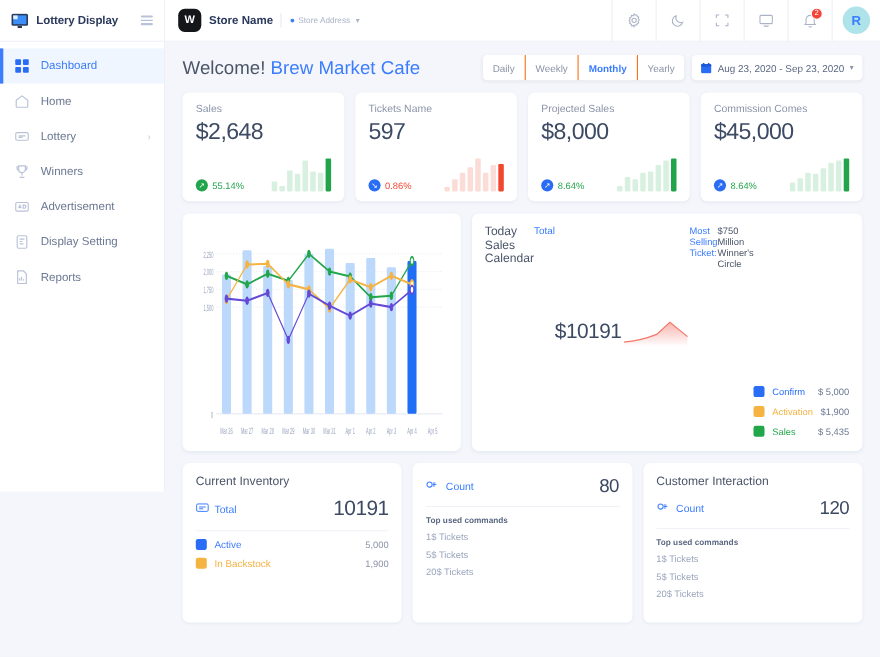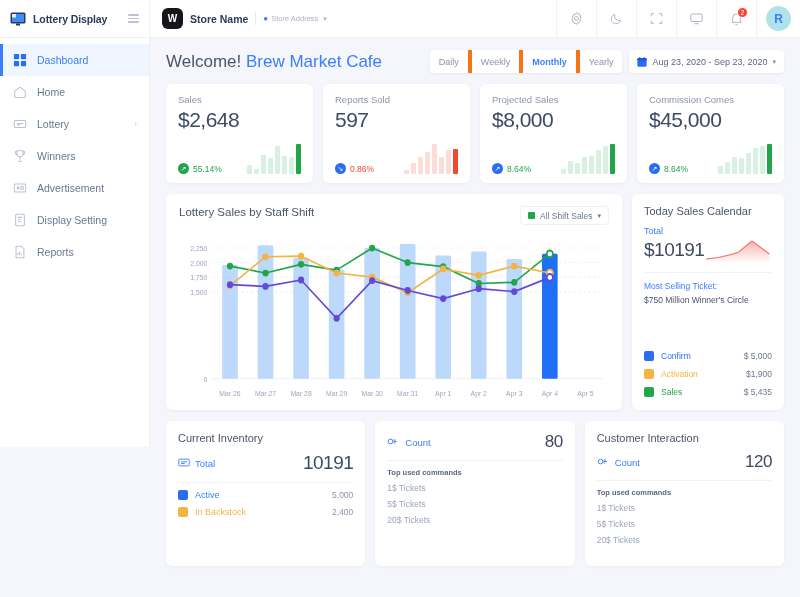--- a/index.html
+++ b/index.html
@@ -90,21 +90,21 @@
   .welcome-row { display: flex; align-items: center; margin-bottom: 11px; }
   .welcome-title { font-size: 17px; color: #4a5568; font-weight: normal; }
   .welcome-title b { color: #3b7dfd; font-weight: normal; }
   .welcome-right { margin-left: auto; display: flex; align-items: center; gap: 7px; }
   .seg {
     display: flex; background: #fff; border-radius: 4px;
     box-shadow: 0 1px 3px rgba(40,60,120,.07); height: 23px; overflow: hidden;
   }
   .seg-item {
     padding: 0 9px; display: flex; align-items: center; font-size: 9px;
-    color: #8a94a8; cursor: pointer; border-right: 4px solid #f97316;
+    color: #8a94a8; cursor: pointer; border-right: 1px solid #f97316;
   }
   .seg-item:last-child { border-right: none; }
   .seg-item.active { color: #3b7dfd; font-weight: bold; }
   .daterange {
     display: flex; align-items: center; gap: 5px; background: #fff;
     border-radius: 4px; height: 23px; padding: 0 8px; font-size: 9px; color: #5a6781;
     box-shadow: 0 1px 3px rgba(40,60,120,.07); cursor: pointer;
   }
   .cal-ico { color: #3b7dfd; display: flex; }
 
@@ -140,21 +140,21 @@
     border: 1px solid #edf0f5; border-radius: 4px; height: 19px; padding: 0 7px;
     font-size: 8.5px; color: #6b7892; cursor: pointer; background: #fff;
   }
   .sq { width: 7px; height: 7px; border-radius: 1px; display:inline-block; }
   .plot { flex: 1; position: relative; margin-top: 8px; }
   .plot svg { display: block; width: 100%; height: 100%; }
 
   .calendar-card {
     flex: 0 0 152px; background: #fff; border-radius: 6px; padding: 11px 12px;
     box-shadow: 0 1px 3px rgba(40,60,120,.06); height: 216px;
-    display: flex; flex-direction: column;
+    display: flex; 
   }
   .cal-title { font-size: 11px; color: #4a5568; margin-bottom: 9px; }
   .cal-total-lbl { font-size: 9px; color: #3b7dfd; margin-bottom: 1px; }
   .cal-total-row { display: flex; align-items: center; }
   .cal-total { font-size: 19px; color: #3d4a63; letter-spacing: -0.5px; }
   .cal-spark { margin-left: 2px; flex: 1; height: 26px; }
   .cal-divider { height: 1px; background: #f0f2f7; margin: 9px 0 8px; }
   .cal-mst { font-size: 8.5px; color: #3b7dfd; margin-bottom: 4px; }
   .cal-ticket { font-size: 8.5px; color: #4a5568; }
   .legend-list { margin-top: auto; display: flex; flex-direction: column; gap: 8px; padding-bottom: 2px; }
@@ -374,21 +374,21 @@
               <i style="height: 16.4516px; background: rgb(216, 240, 224);"></i>
               <i style="height: 28.0645px; background: rgb(216, 240, 224);"></i>
               <i style="height: 18.3871px; background: rgb(216, 240, 224);"></i>
               <i style="height: 17.4194px; background: rgb(216, 240, 224);"></i>
               <i style="height: 30px; background: rgb(34, 164, 75);"></i>
             </div>
         </div>
       </div>
 
       <div class="stat-card">
-        <div class="stat-label">Reports Sold</div>
+        <div class="stat-label">Tickets Name</div>
         <div class="stat-value">597</div>
         <div class="stat-bottom">
           <div class="trend">
             <span class="dot" style="background:#2a6df5;">↘</span>
             <span style="color:#f0472e;">0.86%</span>
           </div>
           <div class="spark">
               <i style="height: 3.57143px; background: rgb(251, 220, 215);"></i>
               <i style="height: 10.7143px; background: rgb(251, 220, 215);"></i>
               <i style="height: 17.1429px; background: rgb(251, 220, 215);"></i>
@@ -439,28 +439,20 @@
               <i style="height: 26.1538px; background: rgb(216, 240, 224);"></i>
               <i style="height: 27.6923px; background: rgb(216, 240, 224);"></i>
               <i style="height: 30px; background: rgb(34, 164, 75);"></i>
             </div>
         </div>
       </div>
     </div>
 
     <div class="chart-row">
       <div class="chart-card">
-        <div class="chart-head">
-          <div class="chart-title">Lottery Sales by Staff Shift</div>
-          <div class="shift-select">
-            <span class="sq" style="background:#22a44b;"></span>
-            <span>All Shift Sales</span>
-            <span style="font-size:7px;">▾</span>
-          </div>
-        </div>
         <div class="plot">
           <svg id="mainchart" viewBox="0 0 440 160" preserveAspectRatio="none">
               <line x1="34" y1="138" x2="434" y2="138" stroke="#eceff6" stroke-width="1" stroke-dasharray="0"></line>
               <text x="29" y="141" text-anchor="end" font-size="7" fill="#9aa5bd" font-family="&quot;Liberation Sans&quot;, sans-serif">0</text>
               <line x1="34" y1="55.5" x2="434" y2="55.5" stroke="#eceff6" stroke-width="1" stroke-dasharray="2 3"></line>
               <text x="29" y="58.5" text-anchor="end" font-size="7" fill="#9aa5bd" font-family="&quot;Liberation Sans&quot;, sans-serif">1,500</text>
               <line x1="34" y1="41.75" x2="434" y2="41.75" stroke="#eceff6" stroke-width="1" stroke-dasharray="2 3"></line>
               <text x="29" y="44.75" text-anchor="end" font-size="7" fill="#9aa5bd" font-family="&quot;Liberation Sans&quot;, sans-serif">1,750</text>
               <line x1="34" y1="28" x2="434" y2="28" stroke="#eceff6" stroke-width="1" stroke-dasharray="2 3"></line>
               <text x="29" y="31" text-anchor="end" font-size="7" fill="#9aa5bd" font-family="&quot;Liberation Sans&quot;, sans-serif">2,000</text>
@@ -581,21 +573,21 @@
         <div class="bot-divider"></div>
         <div class="inv-rows">
           <div class="inv-row">
             <span class="legend-box" style="background:#2a6df5;"></span>
             <span style="color:#3b7dfd;">Active</span>
             <span class="inv-amt">5,000</span>
           </div>
           <div class="inv-row">
             <span class="legend-box" style="background:#f5b342;"></span>
             <span style="color:#f5b342;">In Backstock</span>
-            <span class="inv-amt">2,400</span>
+            <span class="inv-amt">1,900</span>
           </div>
         </div>
       </div>
 
       <div class="bot-card">
         <div class="bot-metric">
           <span class="bot-metric-lbl">
             <span>
               <svg width="13" height="11" viewBox="0 0 16 14" fill="none" stroke="#3b7dfd" stroke-width="1.2">
                 <circle cx="4.2" cy="7" r="3"></circle>

